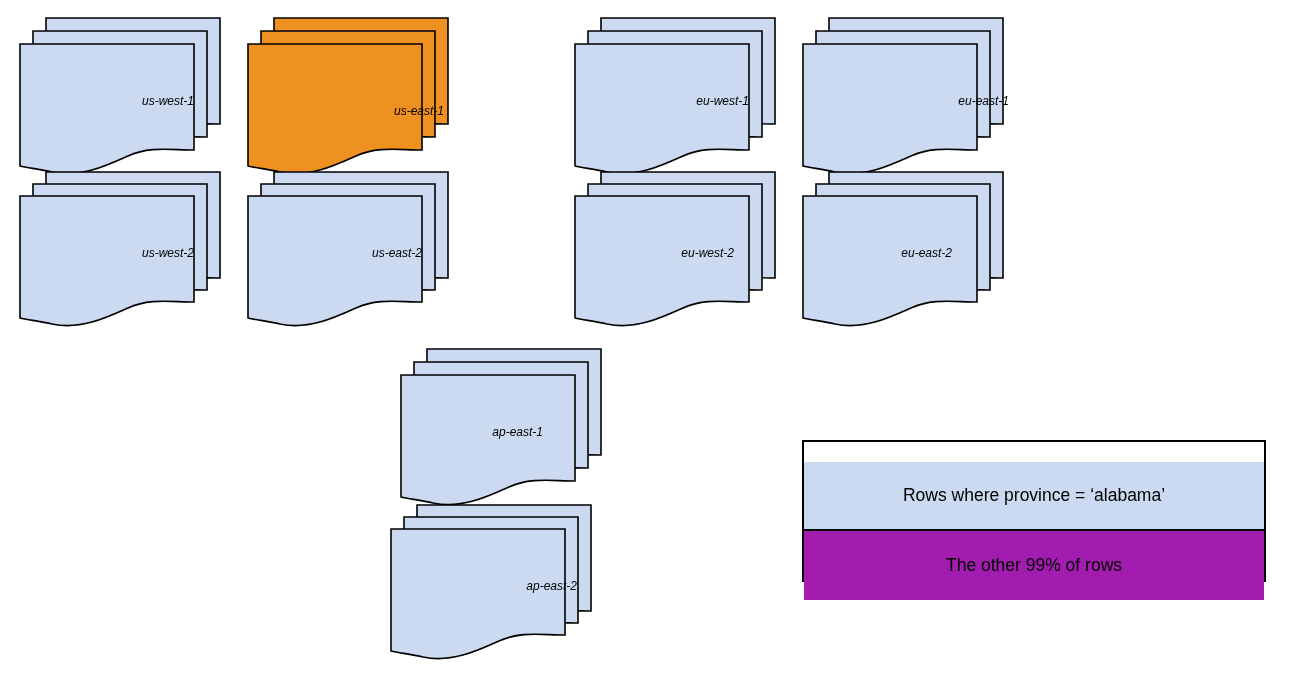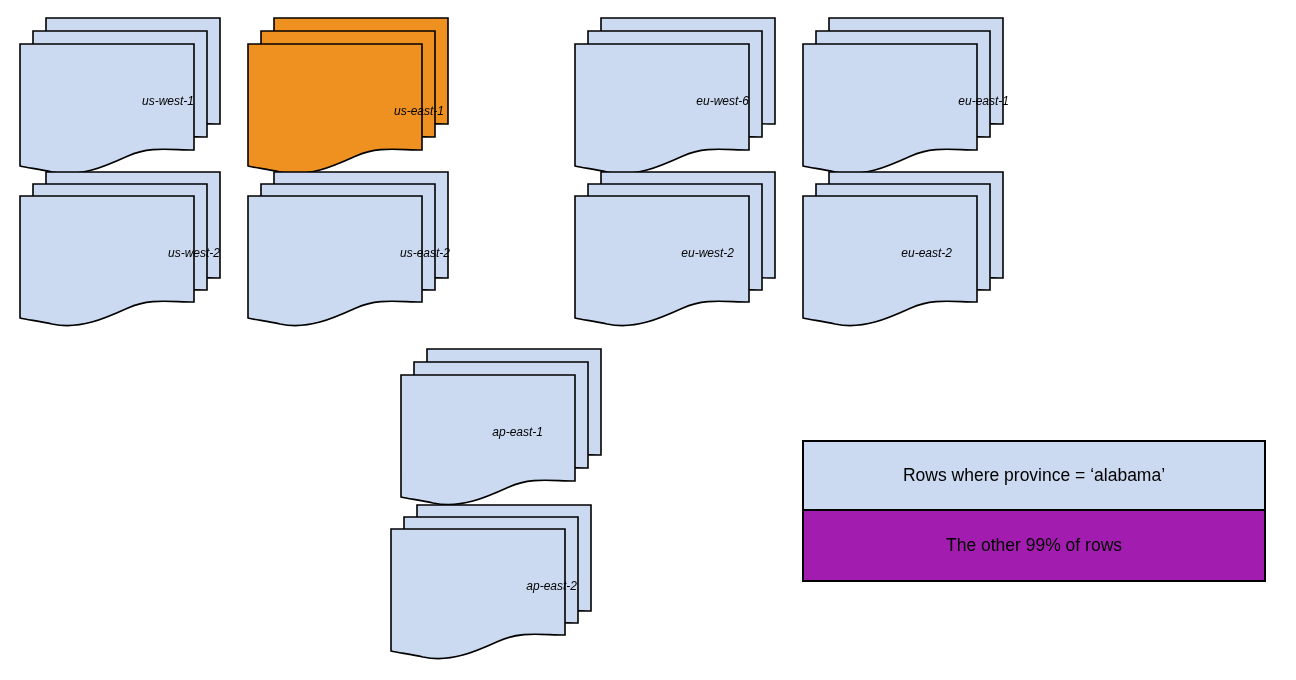--- a/index.html
+++ b/index.html
@@ -135,31 +135,31 @@
 
   <g class="doc-stack">
     <use href="#sheet" x="417" y="505" fill="#CBDAF0" stroke="#000000" stroke-width="1.6"></use>
     <use href="#sheet" x="404" y="517" fill="#CBDAF0" stroke="#000000" stroke-width="1.6"></use>
     <use href="#sheet" x="391" y="529" fill="#CBDAF0" stroke="#000000" stroke-width="1.6"></use>
   </g>
 </svg>
 
 <div class="doc-label" style="left:20px;  top:94px;  width:174px;">us-west-1</div>
 <div class="doc-label" style="left:248px; top:104px;  width:196px;">us-east-1</div>
-<div class="doc-label" style="left:575px; top:94px;  width:174px;">eu-west-6</div>
+<div class="doc-label" style="left:575px; top:94px;  width:174px;">eu-west-1</div>
 <div class="doc-label" style="left:803px; top:94px;  width:206px;">eu-east-1</div>
 
-<div class="doc-label" style="left:20px;  top:246px; width:174px;padding-left:26px;">us-west-2</div>
-<div class="doc-label" style="left:248px; top:246px; width:174px;padding-left:28px;">us-east-2</div>
+<div class="doc-label" style="left:20px;  top:246px; width:174px;">us-west-2</div>
+<div class="doc-label" style="left:248px; top:246px; width:174px;">us-east-2</div>
 <div class="doc-label" style="left:575px; top:246px; width:159px;">eu-west-2</div>
 <div class="doc-label" style="left:778px; top:246px; width:174px;">eu-east-2</div>
 
 <div class="doc-label" style="left:401px; top:425px; width:142px;">ap-east-1</div>
 <div class="doc-label" style="left:391px; top:579px; width:174px;padding-left:12px;">ap-east-2</div>
 
 <div class="legend">
-  <div class="legend-row top" style="background:#CBDAF0;">
+  <div class="legend-row top" style="background:#CBDAF0;margin-top:20px;">
     <span>Rows where province = ‘alabama’</span>
   </div>
   <div class="legend-row" style="background:#a21caf;">
     <span>The other 99% of rows</span>
   </div>
 </div>
 
 </body></html>

